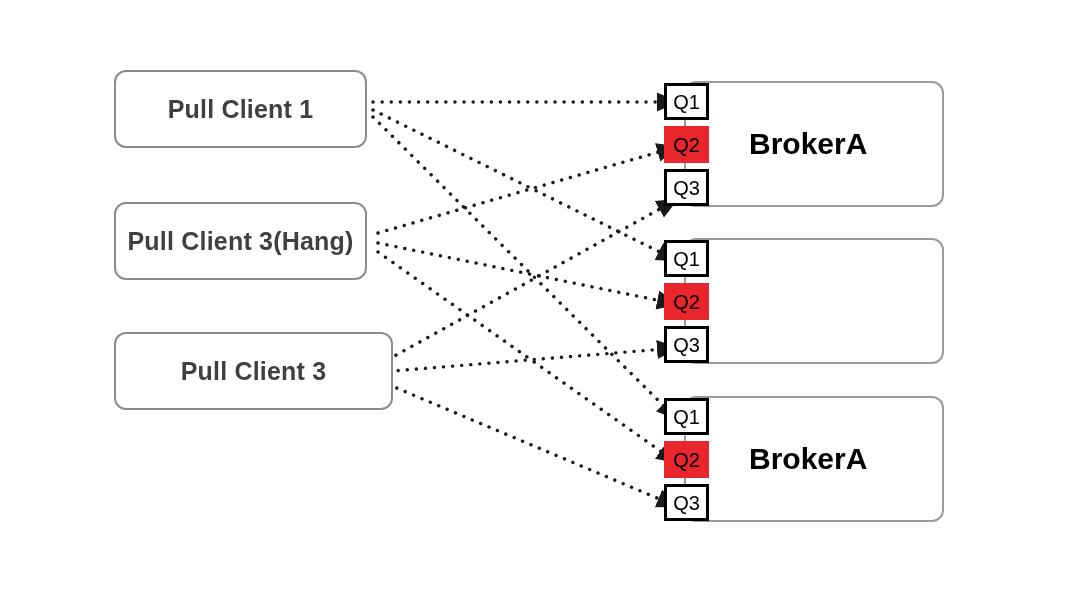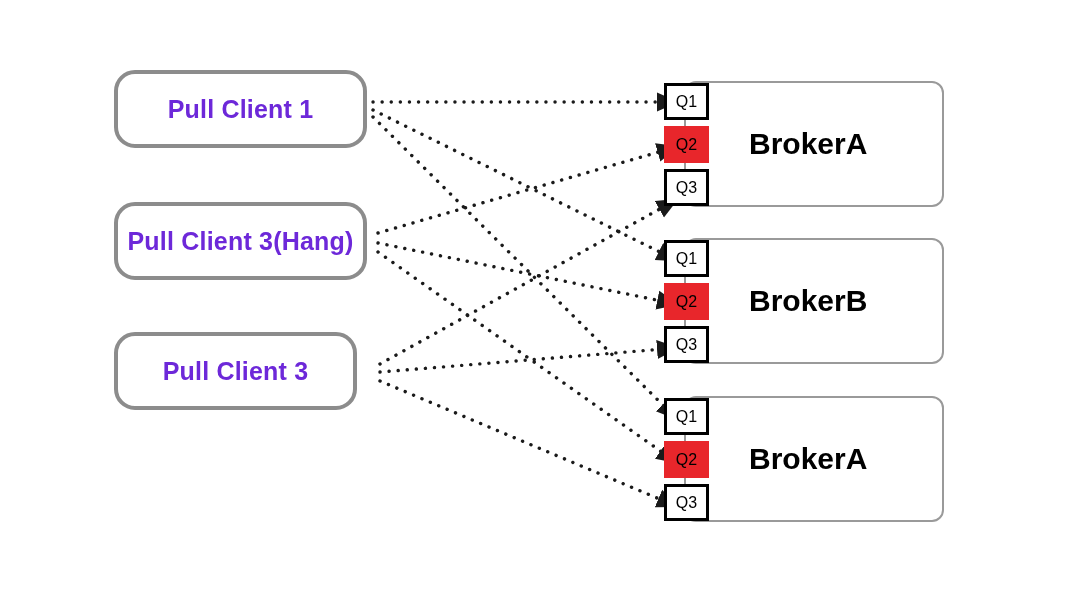--- a/index.html
+++ b/index.html
@@ -17,26 +17,26 @@
     height: 597px;
     background: #ffffff;
     overflow: hidden;
   }
 
   
   .client-box {
     position: absolute;
     box-sizing: border-box;
     background: #ffffff;
-    border: 4px solid #0c4a6e;
-    border-radius: 21px;
+    border: 2px solid #0c4a6e;
+    border-radius: 12px;
     display: flex;
     align-items: center;
     justify-content: center;
-    color: #6d28d9;
+    color: #404040;
     font-size: 25px;
     font-weight: 700;
     letter-spacing: 0.2px;
     white-space: nowrap;
   }
 
   
   .broker-group {
     position: absolute;
   }
@@ -62,21 +62,21 @@
     position: absolute;
     box-sizing: border-box;
     left: 0;
     width: 45px;
     height: 37px;
     border: 3px solid #000000;
     background: #ffffff;
     display: flex;
     align-items: center;
     justify-content: center;
-    font-size: 16px;
+    font-size: 20px;
     font-weight: 400;
     color: #000000;
     line-height: 1;
   }
   .queue-box.highlight {
     background: #e8262b;
     color: #000000;
     border-color: #e8262b;
   }
 
@@ -114,42 +114,41 @@
       </g>
   </svg>
 
   <div id="clients-layer">
       <div class="client-box" style="left: 114px; top: 70px; width: 253px; height: 78px; border-color: rgb(140, 140, 140);">
         <span>Pull Client 1</span>
       </div>
       <div class="client-box" style="left: 114px; top: 202px; width: 253px; height: 78px; border-color: rgb(140, 140, 140);">
         <span>Pull Client 3(Hang)</span>
       </div>
-      <div class="client-box" style="left: 114px; top: 332px; width: 243px; height: 78px; border-color: rgb(140, 140, 140);">
+      <div class="client-box" style="left: 114px; top: 332px; width: 279px; height: 78px; border-color: rgb(140, 140, 140);">
         <span>Pull Client 3</span>
       </div>
     </div>
 
   <div id="brokers-layer">
       <div class="broker-group" style="left: 664px; top: 81px; width: 290px; height: 126px;">
         <div class="broker-box" style="height: 126px;"></div>
         <div class="broker-label" style="top: 46px;">BrokerA</div>
         <div class="queue-box" style="top: 2px; border-color: rgb(0, 0, 0);">
           <span>Q1</span>
         </div>
         <div class="queue-box highlight" style="top: 45px; background: rgb(232, 38, 43); border-color: rgb(232, 38, 43);">
           <span>Q2</span>
         </div>
         <div class="queue-box" style="top: 88px; border-color: rgb(0, 0, 0);">
           <span>Q3</span>
         </div>
       </div>
       <div class="broker-group" style="left: 664px; top: 238px; width: 290px; height: 126px;">
         <div class="broker-box" style="height: 126px;"></div>
-        <div class="broker-label" style="top: 46px;">BrokerB</div>
         <div class="queue-box" style="top: 2px; border-color: rgb(0, 0, 0);">
           <span>Q1</span>
         </div>
         <div class="queue-box highlight" style="top: 45px; background: rgb(232, 38, 43); border-color: rgb(232, 38, 43);">
           <span>Q2</span>
         </div>
         <div class="queue-box" style="top: 88px; border-color: rgb(0, 0, 0);">
           <span>Q3</span>
         </div>
       </div>

